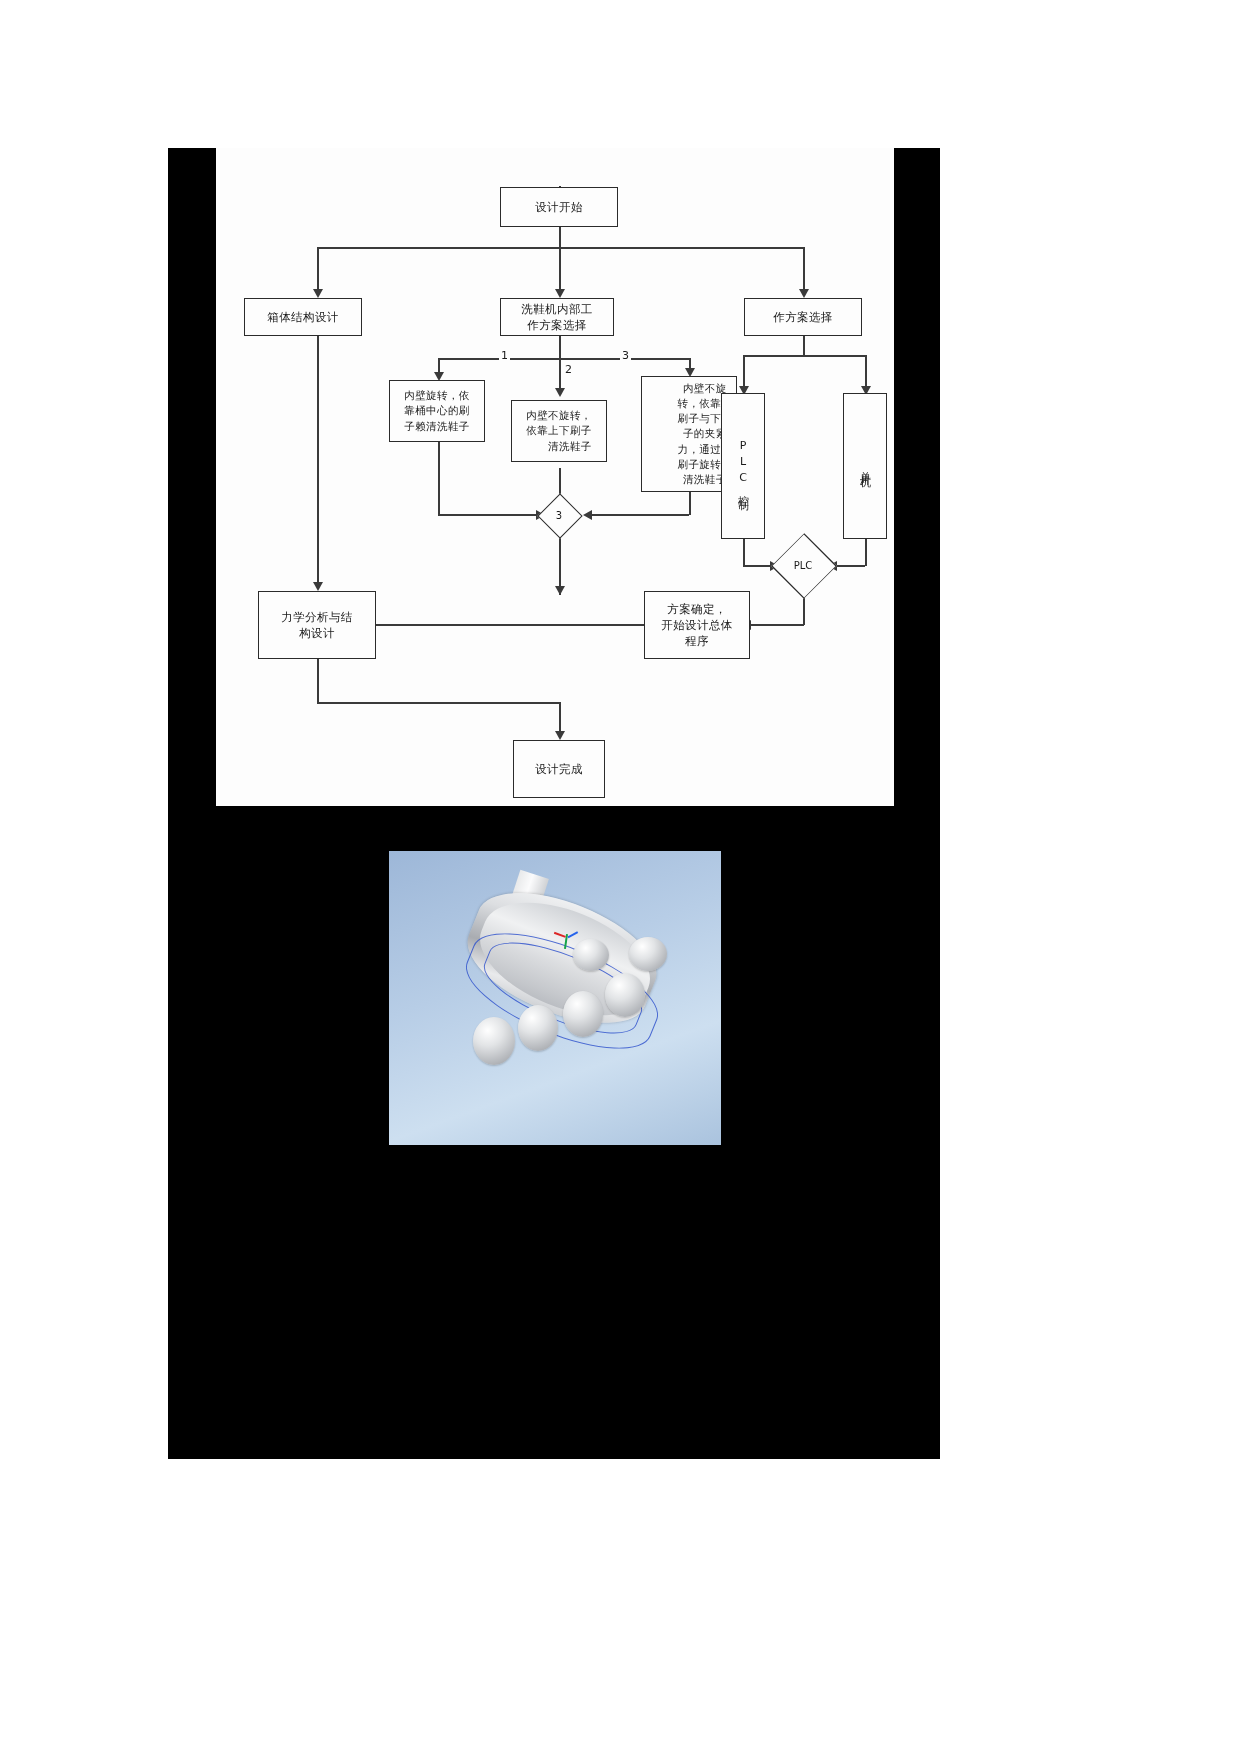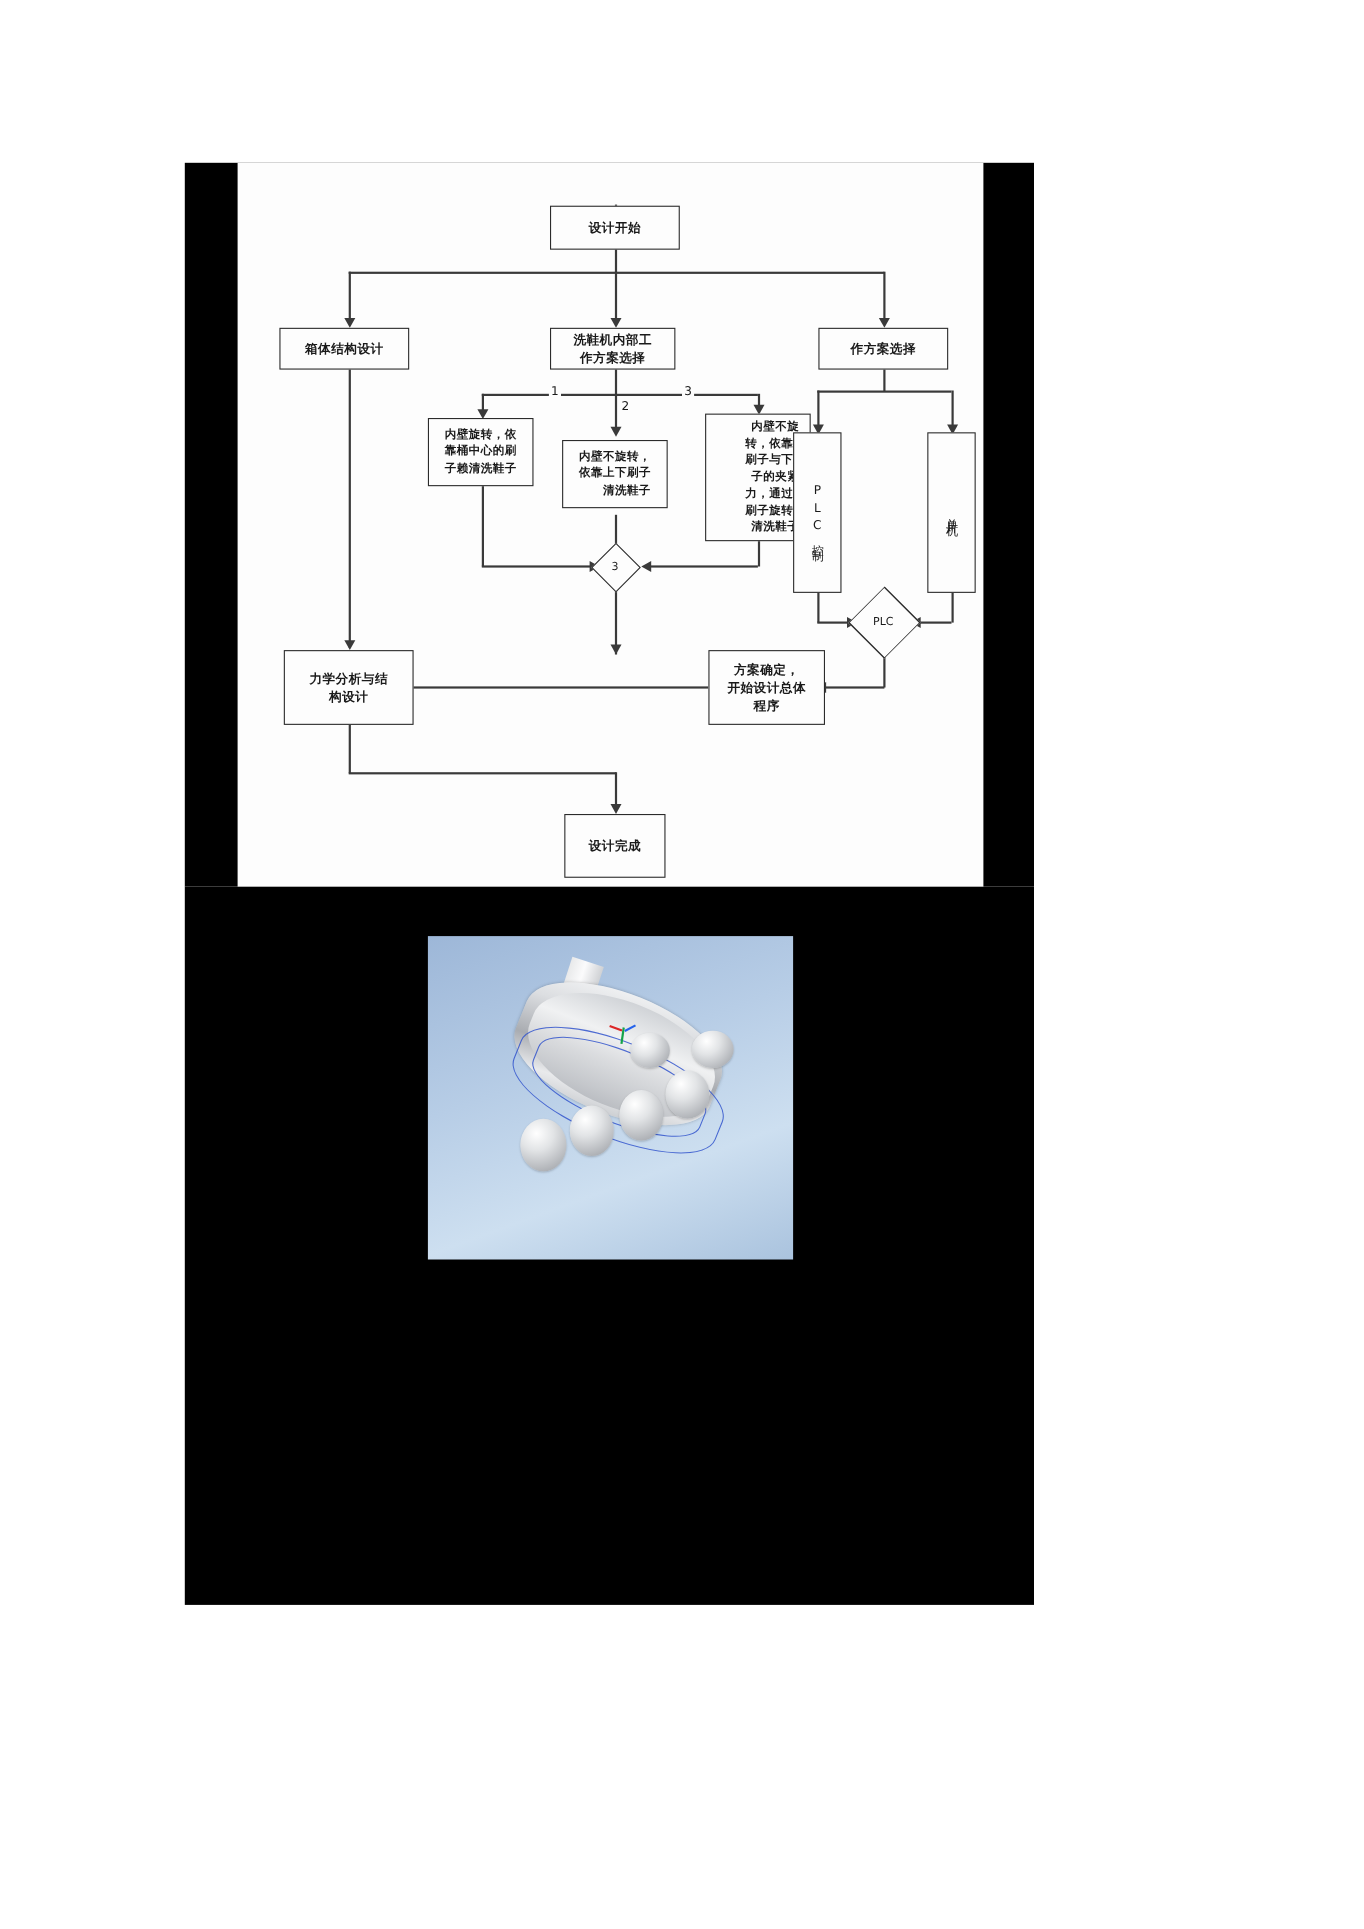--- a/index.html
+++ b/index.html
@@ -11,21 +11,21 @@
   .black-panel{position:absolute;background:#000000;}
 
   
   #diagram-canvas{position:absolute;left:216px;top:148px;width:678px;height:658px;background:#fdfdfd;}
 
   
   .node{position:absolute;box-sizing:border-box;border:1.6px solid #2b2b2b;background:#fdfdfd;
         display:flex;align-items:center;justify-content:center;text-align:center;
         font-size:11.5px;line-height:1.42;color:#1a1a1a;letter-spacing:.4px;}
   .node.small{font-size:10.5px;line-height:1.45;}
-  .node .txt{padding:2px 4px;white-space:pre-line;font-weight:bold;}
+  .node .txt{padding:2px 4px;white-space:pre-line;}
 
   .vnode{position:absolute;box-sizing:border-box;border:1.6px solid #2b2b2b;background:#fdfdfd;
          display:flex;align-items:center;justify-content:center;}
   .vnode .vtxt{writing-mode:vertical-rl;text-orientation:upright;
                font-size:11px;letter-spacing:3px;color:#1a1a1a;line-height:1;}
 
   .diamond{position:absolute;box-sizing:border-box;}
   .diamond .dbody{position:absolute;left:0;top:0;width:100%;height:100%;
                   background:#fdfdfd;border:1.6px solid #2b2b2b;
                   transform:rotate(45deg);}
@@ -144,21 +144,21 @@
 
     <div class="ln lnv" style="left:101px;top:511px;height:44px;"></div>
     <div class="ln lnh" style="left:101px;top:554px;width:243px;"></div>
     <div class="ln lnv" style="left:343px;top:554px;height:32px;"></div>
     <div class="arrow-down" style="left:339px;top:583px;"></div>
 
     <div class="node" style="left:284px;top:39px;width:118px;height:40px;">
       <span class="txt">设计开始</span>
     </div>
 
-    <div class="node" style="left:38px;top:150px;width:118px;height:38px;">
+    <div class="node" style="left:28px;top:150px;width:118px;height:38px;">
       <span class="txt">箱体结构设计</span>
     </div>
 
     <div class="node" style="left:284px;top:150px;width:114px;height:38px;">
       <span class="txt">洗鞋机内部工
 作方案选择</span>
     </div>
 
     <div class="node" style="left:528px;top:150px;width:118px;height:38px;">
       <span class="txt">作方案选择</span>

